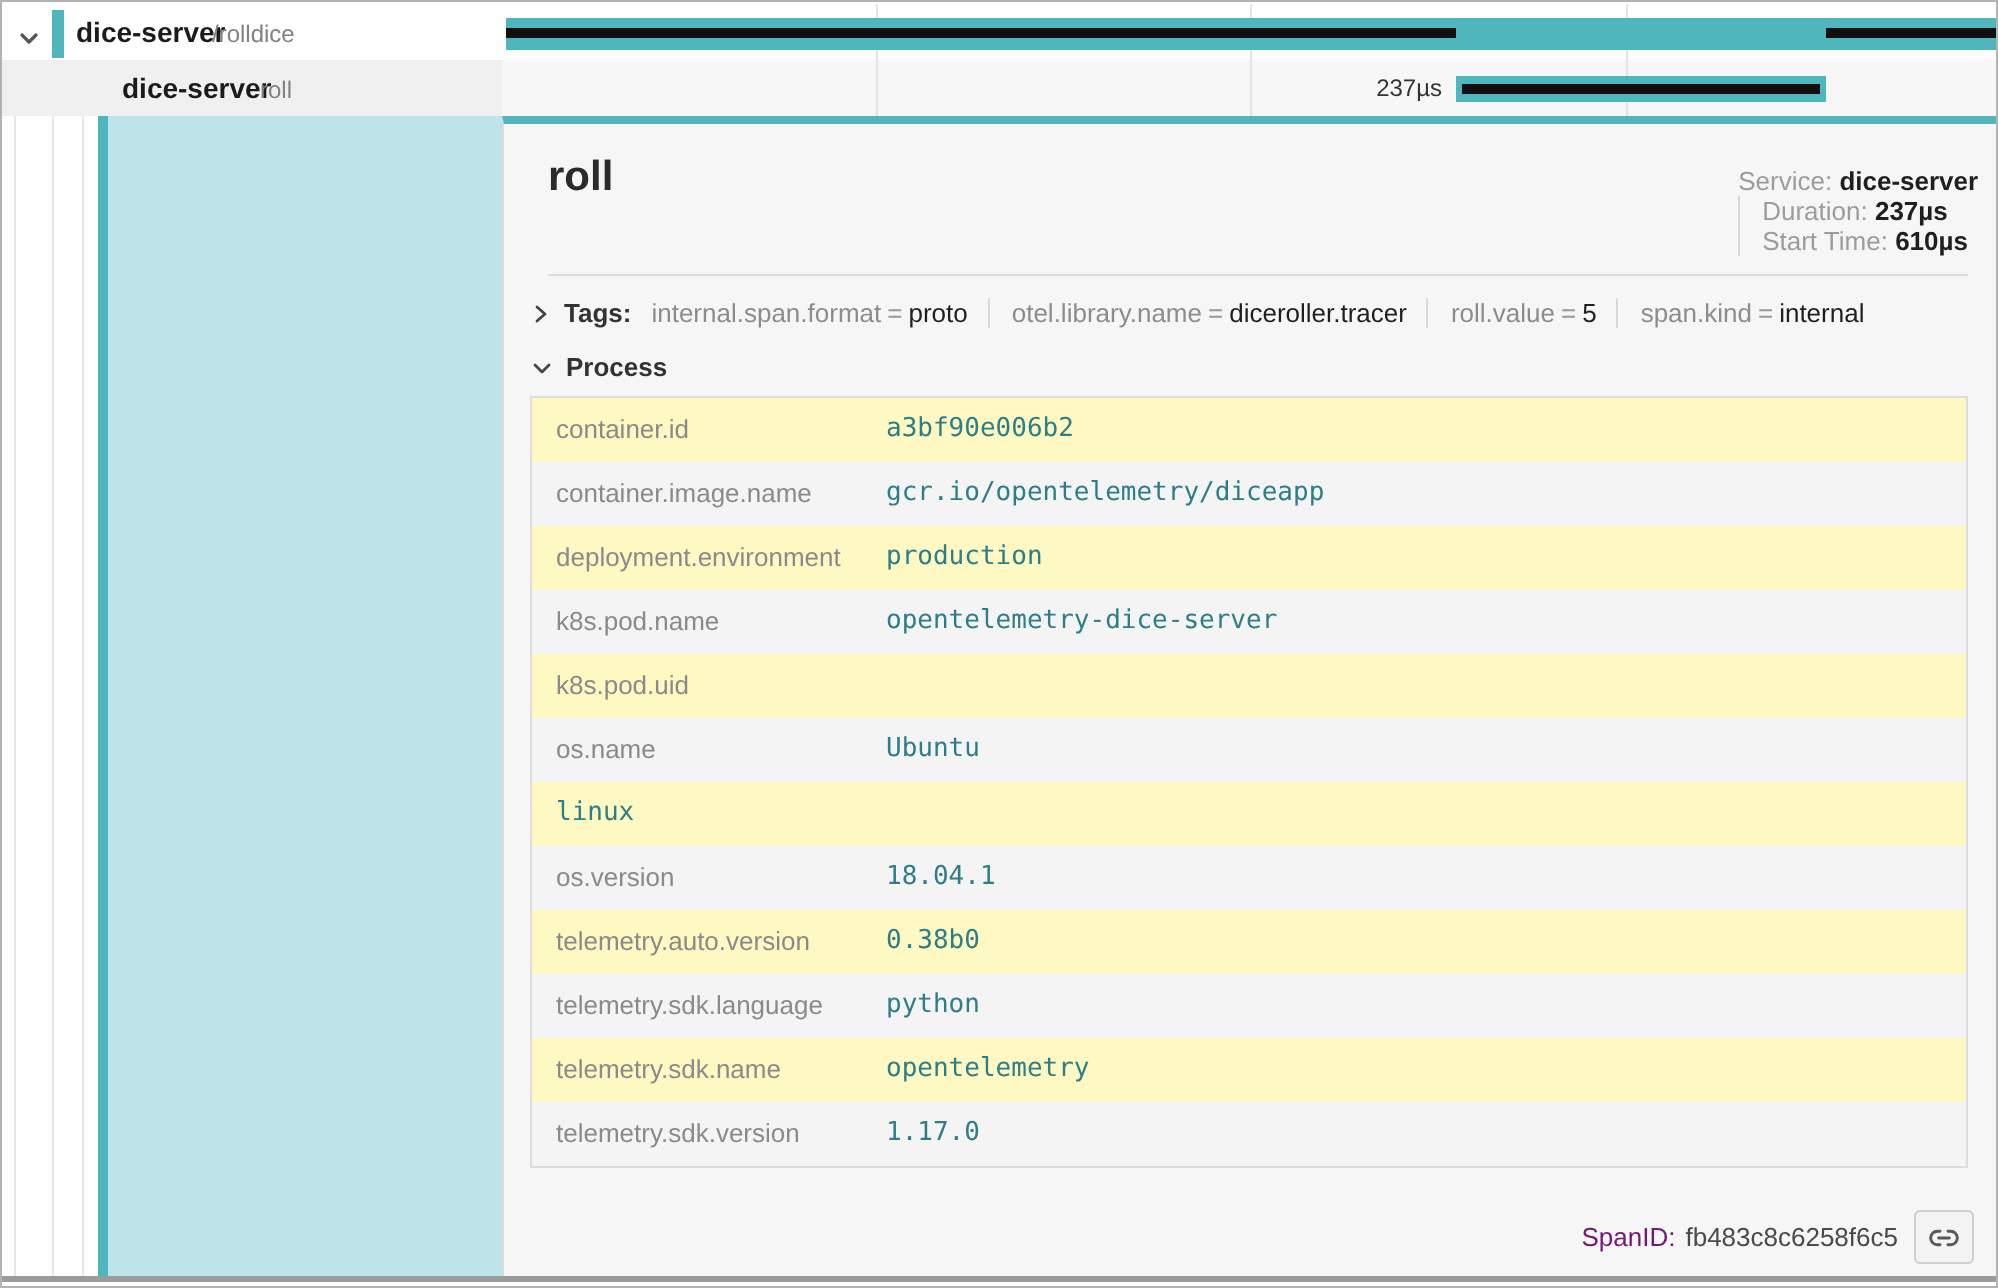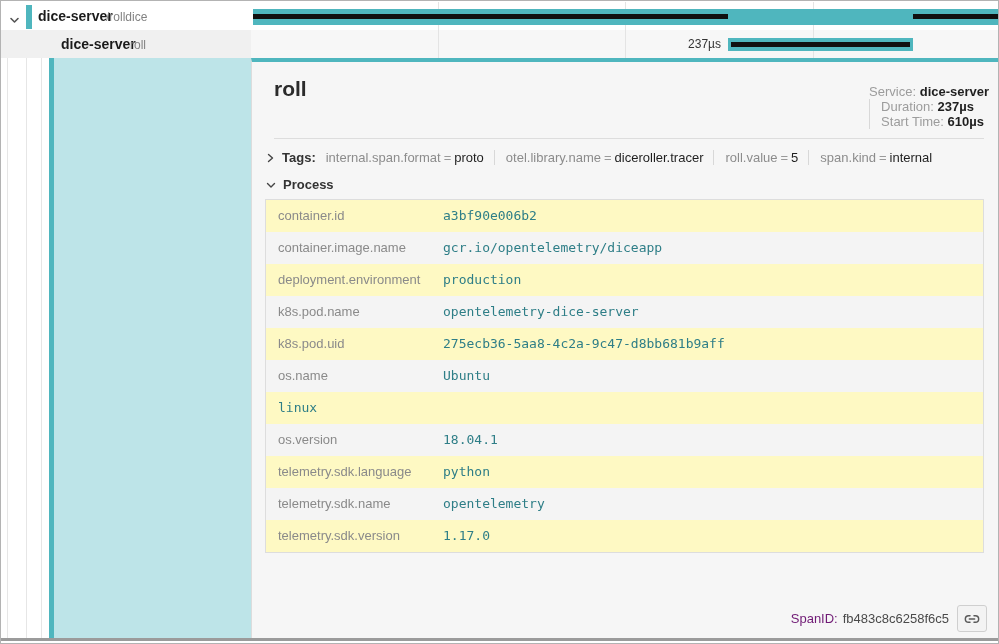--- a/index.html
+++ b/index.html
@@ -166,32 +166,35 @@
       <div class="pt-row">
           <span class="pt-key">deployment.environment</span>
           <span class="pt-val">production</span>
         </div>
       <div class="pt-row">
           <span class="pt-key">k8s.pod.name</span>
           <span class="pt-val">opentelemetry-dice-server</span>
         </div>
       <div class="pt-row">
           <span class="pt-key">k8s.pod.uid</span>
-          <span class="pt-val">275ecb36-5aa8-4c2a-9c47-d8bb681b9aff</span>
         </div>
       <div class="pt-row">
           <span class="pt-key">os.name</span>
           <span class="pt-val">Ubuntu</span>
         </div>
       <div class="pt-row">
           <span class="pt-val">linux</span>
         </div>
       <div class="pt-row">
           <span class="pt-key">os.version</span>
           <span class="pt-val">18.04.1</span>
+        </div>
+      <div class="pt-row">
+          <span class="pt-key">telemetry.auto.version</span>
+          <span class="pt-val">0.38b0</span>
         </div>
       <div class="pt-row">
           <span class="pt-key">telemetry.sdk.language</span>
           <span class="pt-val">python</span>
         </div>
       <div class="pt-row">
           <span class="pt-key">telemetry.sdk.name</span>
           <span class="pt-val">opentelemetry</span>
         </div>
       <div class="pt-row">

